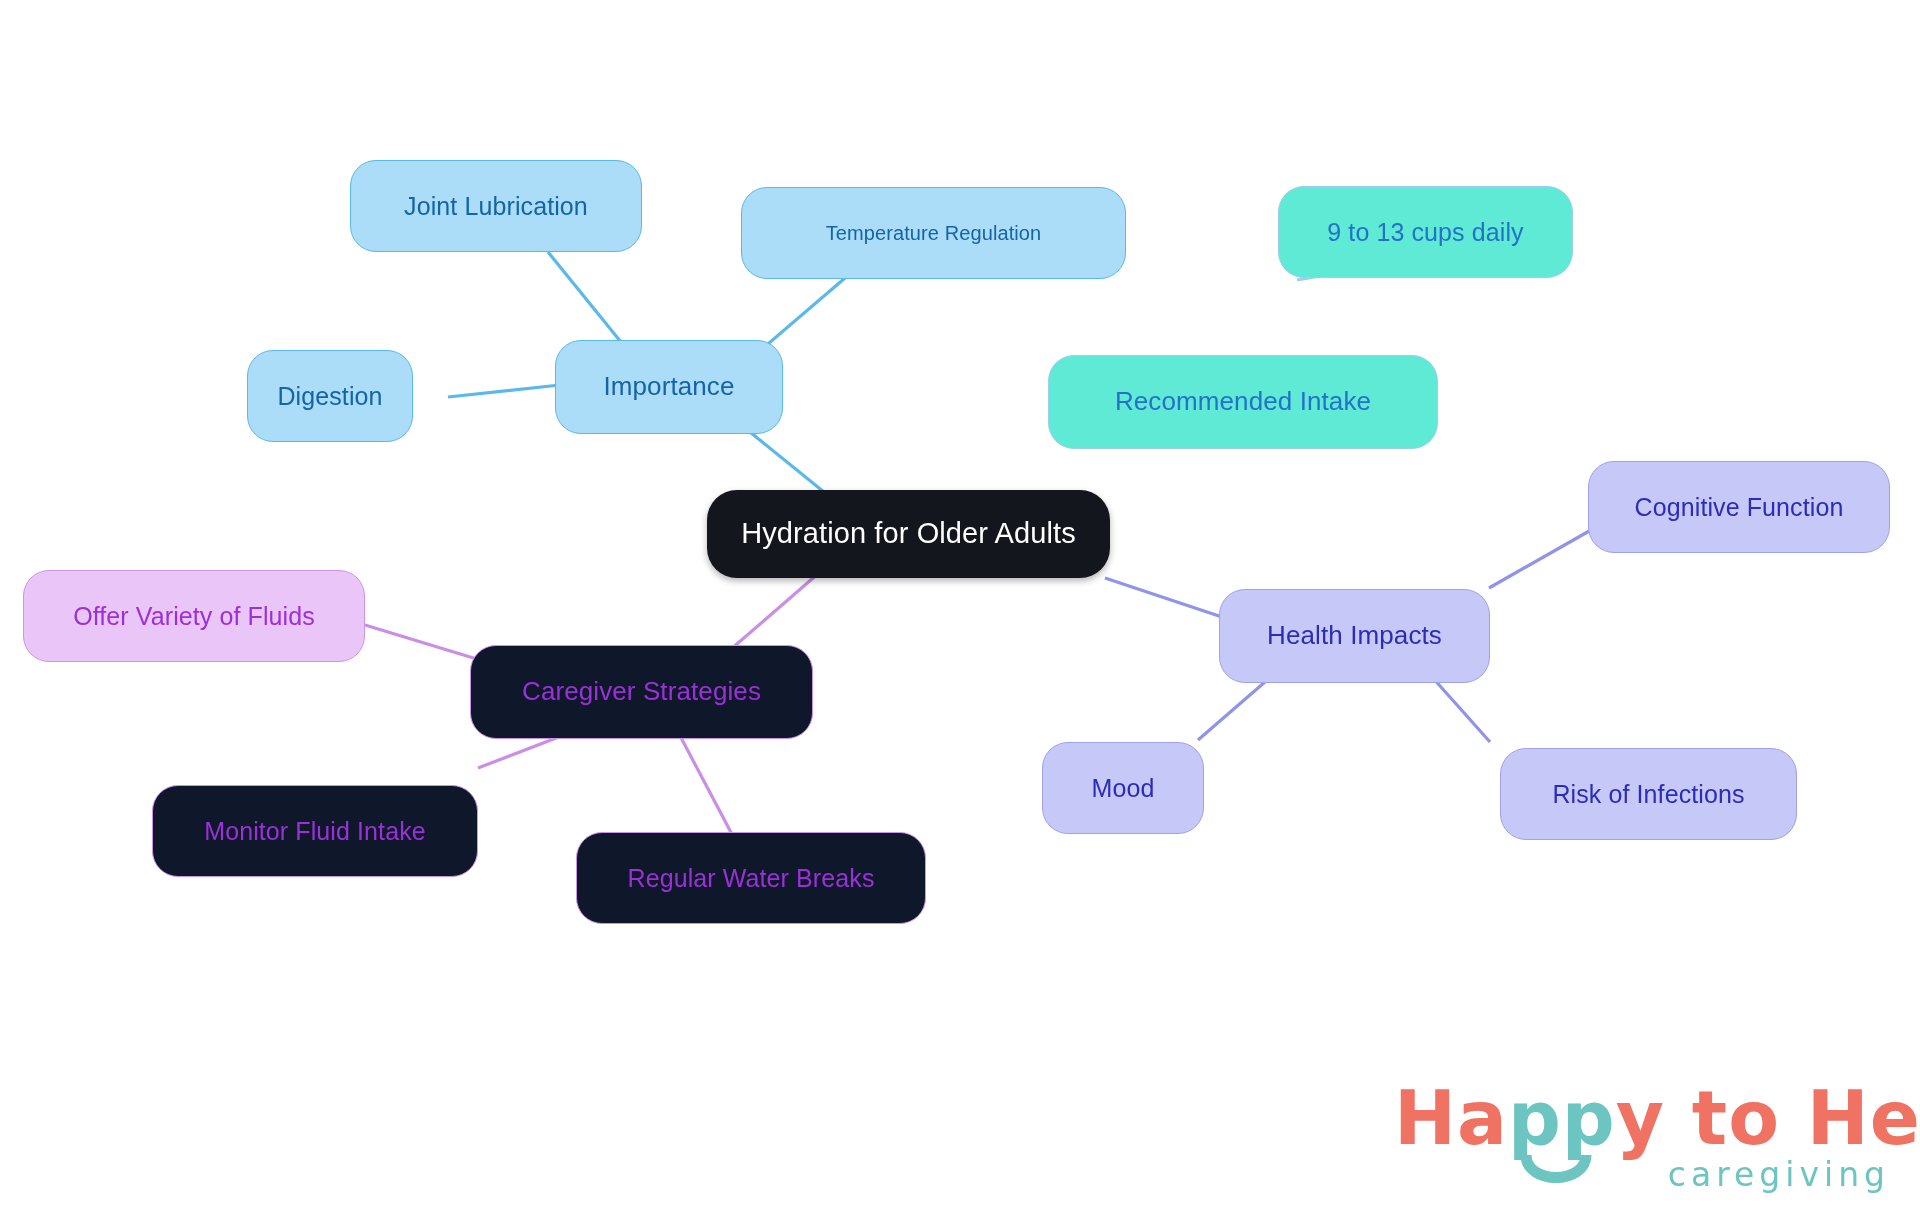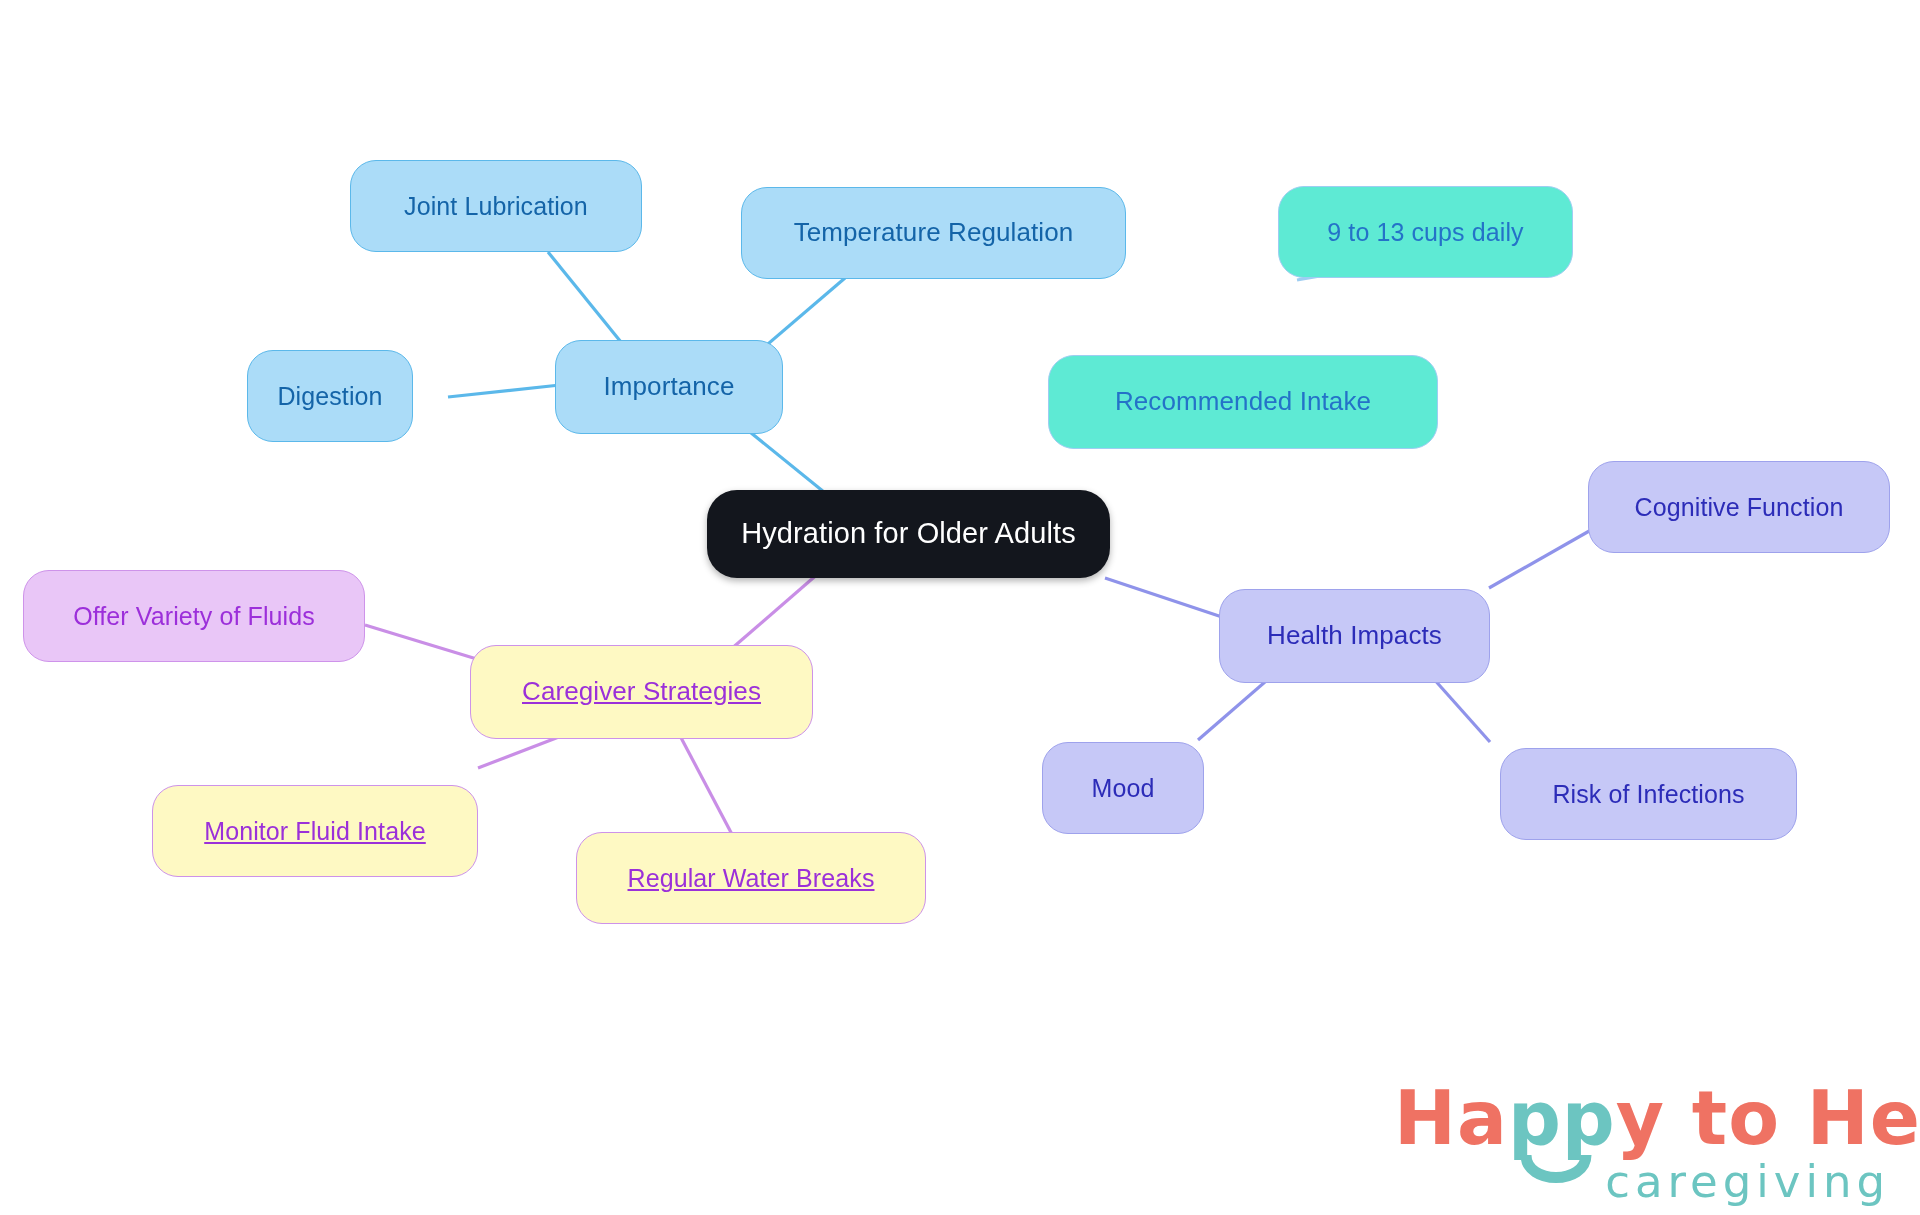--- a/index.html
+++ b/index.html
@@ -54,21 +54,21 @@
   }
   .node-label {
     pointer-events: none;
   }
 
   
   .c-blue-mid   { background:#abdcf8; border-color:#5bb8ea; color:#1464a8; }
   .c-blue-light { background:#5eead4; border-color:#9ecdf2; color:#2472c8; }
   .c-indigo     { background:#c6c8f7; border-color:#9ea2ec; color:#2c2cb8; }
   .c-pink-deep  { background:#e9c6f7; border-color:#ce93ea; color:#9c2fda; }
-  .c-pink-light { background:#fef9c3; border-color:#cd92e9; color:#9b30d9;text-decoration:underline; }
+  .c-pink-light { background:#0f172a; border-color:#cd92e9; color:#9b30d9; }
 
   
   #logo {
     position: absolute;
     right: 26px;
     bottom: 14px;
     width: 500px;
     height: 126px;
     z-index: 9;
   }
@@ -81,21 +81,21 @@
     letter-spacing: 1px;
     color: #ef7263;
     white-space: nowrap;
   }
   .logo-pp { color: #6cc5c1; }
   .logo-sub {
     position: absolute;
     right: 4px;
     top: 80px;
     font-family: "DejaVu Sans", sans-serif;
-    font-size: 45px;
+    font-size: 33px;
     letter-spacing: 5px;
     color: #6cc5c1;
     white-space: nowrap;
   }
   #smile {
     position: absolute;
     left: 126px;
     top: 76px;
   }
 </style>
@@ -122,21 +122,21 @@
     <line x1="820" y1="572" x2="730" y2="650" stroke="#c98ee6" stroke-width="3.2"></line>
     <line x1="365" y1="625" x2="480" y2="660" stroke="#c98ee6" stroke-width="3.2"></line>
     <line x1="478" y1="768" x2="590" y2="725" stroke="#c98ee6" stroke-width="3.2"></line>
     <line x1="735" y1="840" x2="678" y2="732" stroke="#c98ee6" stroke-width="3.2"></line>
   </svg>
 
   <div class="node c-blue-mid" style="left:350px; top:160px; width:292px; height:92px; font-size:25px;">
     <span class="node-label">Joint Lubrication</span>
   </div>
 
-  <div class="node c-blue-mid" style="left:741px; top:187px; width:385px; height:92px; font-size:26px;">
+  <div class="node c-blue-mid" style="left:741px; top:187px; width:385px; height:92px; font-size:20px;">
     <span class="node-label">Temperature Regulation</span>
   </div>
 
   <div class="node c-blue-mid" style="left:247px; top:350px; width:166px; height:92px; font-size:25px;">
     <span class="node-label">Digestion</span>
   </div>
 
   <div class="node c-blue-mid" style="left:555px; top:340px; width:228px; height:94px; font-size:26px;">
     <span class="node-label">Importance</span>
   </div>

